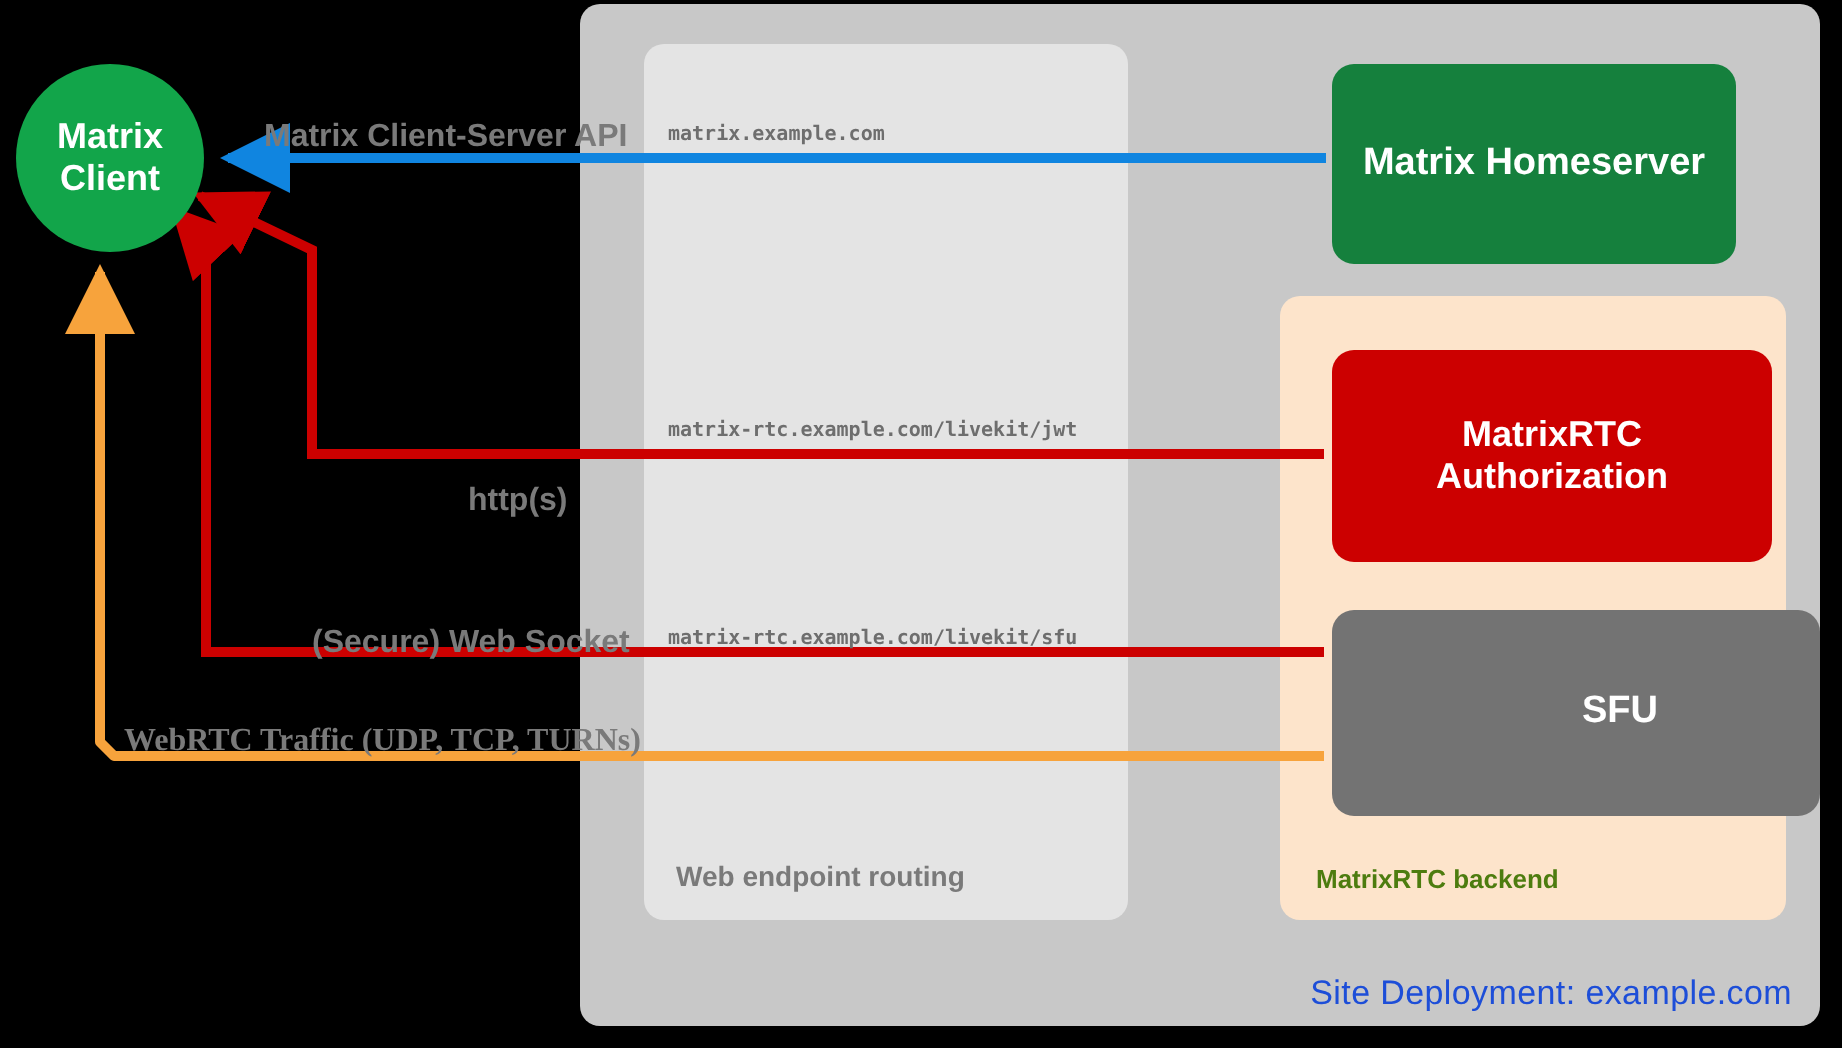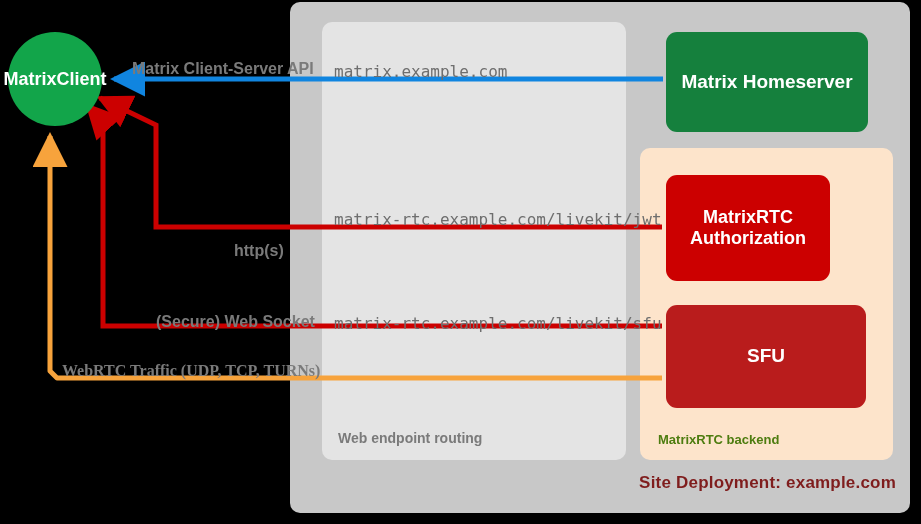--- a/index.html
+++ b/index.html
@@ -5,60 +5,60 @@
   html,body{margin:0;padding:0;background:#000;}
   body{width:921px;height:524px;overflow:hidden;font-family:"Liberation Sans",sans-serif;}
   #stage{position:relative;width:921px;height:524px;background:#000;}
 
   
   .outer-site{
     position:absolute;left:290px;top:2px;width:620px;height:511px;
     background:#c8c8c8;border-radius:10px;
   }
   .site-label{
-    position:absolute;right:14px;bottom:20px;
-    color:#7f1d1d;font-size:17px;font-weight:bold;letter-spacing:.2px;
+    position:absolute;right:14px;bottom:6px;
+    color:#1d4ed8;font-size:17px;font-weight:normal;letter-spacing:.2px;
   }
   .web-routing{
-    position:absolute;left:322px;top:22px;width:304px;height:438px;
+    position:absolute;left:322px;top:22px;width:242px;height:438px;
     background:#e4e4e4;border-radius:10px;
   }
   .web-routing-label{
     position:absolute;left:16px;bottom:14px;
     color:#7a7a7a;font-size:14px;font-weight:bold;
   }
   .rtc-backend{
     position:absolute;left:640px;top:148px;width:253px;height:312px;
     background:#fde4cb;border-radius:10px;
   }
   .rtc-backend-label{
     position:absolute;left:18px;bottom:13px;
     color:#4d7c0f;font-size:13px;font-weight:bold;
   }
 
   
   .client-circle{
     position:absolute;left:8px;top:32px;width:94px;height:94px;border-radius:50%;
-    background:#12a54a;display:flex;align-items:center;
+    background:#12a54a;display:flex;flex-direction:column;align-items:center;
     justify-content:center;color:#fff;font-weight:bold;font-size:18px;line-height:1.15;
     z-index:6;
   }
   .node{
     position:absolute;border-radius:11px;display:flex;align-items:center;
     justify-content:center;text-align:center;color:#fff;font-weight:bold;
     line-height:1.18;z-index:5;
   }
   .node-homeserver{left:666px;top:32px;width:202px;height:100px;background:#15803d;font-size:19px;}
-  .node-auth{left:666px;top:175px;width:164px;height:106px;background:#cc0000;font-size:18px;}
-  .node-sfu{left:666px;top:305px;width:200px;height:103px;background:#b91c1c;font-size:19px;}
+  .node-auth{left:666px;top:175px;width:220px;height:106px;background:#cc0000;font-size:18px;}
+  .node-sfu{left:666px;top:305px;width:200px;height:103px;background:#737373;font-size:19px;padding-left:44px;}
 
   
   .lbl{position:absolute;z-index:7;white-space:nowrap;}
   .lbl-gray{color:#7a7a7a;font-size:16px;font-weight:bold;}
-  .lbl-mono{color:#6e6e6e;font-size:16px;font-family:"DejaVu Sans Mono","Liberation Mono",monospace;}
+  .lbl-mono{color:#6e6e6e;font-size:10px;font-family:"DejaVu Sans Mono","Liberation Mono",monospace;font-weight:bold;}
 
   .lbl-csapi{left:132px;top:60px;}
   .lbl-matrixdom{left:334px;top:62px;}
   .lbl-https{left:234px;top:207px;margin-top:35px;}
   .lbl-jwt{left:334px;top:210px;}
   .lbl-ws{left:156px;top:313px;}
   .lbl-sfu{left:334px;top:314px;}
   .lbl-webrtc{left:62px;top:362px;font-family:Liberation Serif, serif;}
 
   svg.edges{position:absolute;left:0;top:0;width:921px;height:524px;z-index:4;}

